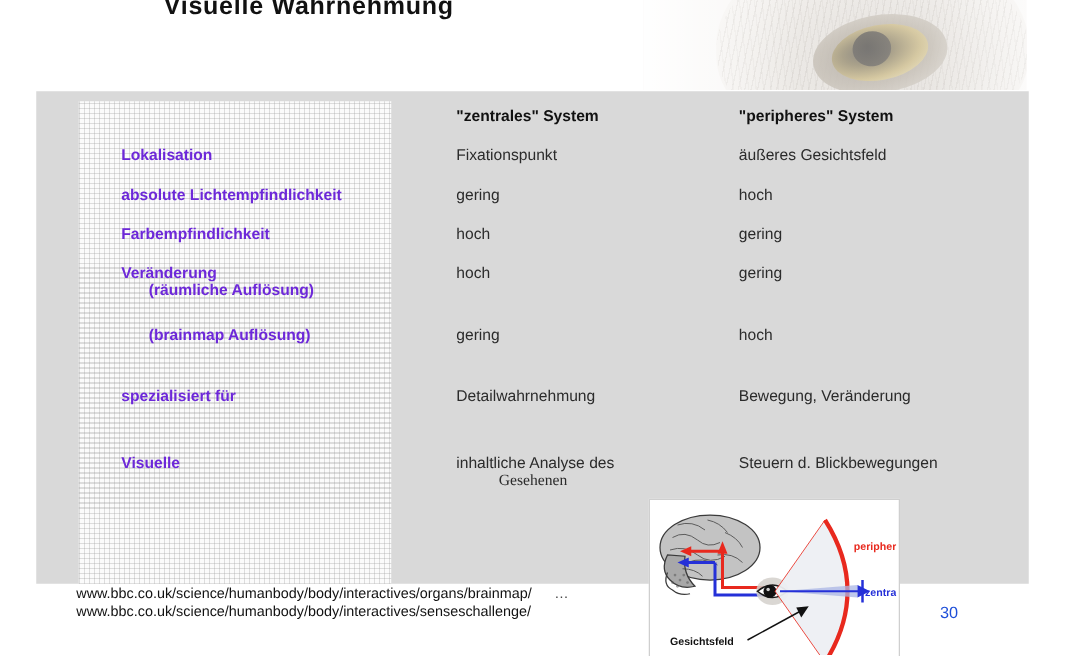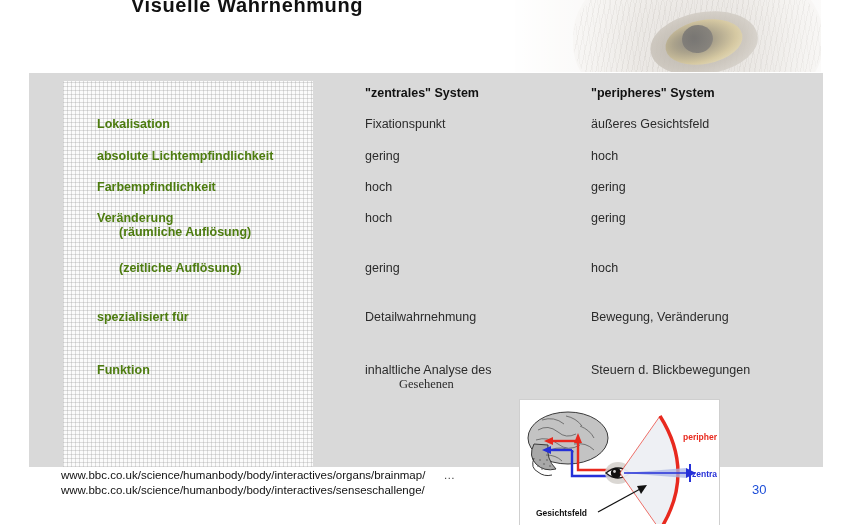--- a/index.html
+++ b/index.html
@@ -86,21 +86,21 @@
     width:250px; height:386px;
     background-color:#fbfbfb;
     background-image:
       repeating-linear-gradient(0deg, rgba(150,150,150,.30) 0 1px, rgba(0,0,0,0) 1px 4px),
       repeating-linear-gradient(90deg, rgba(150,150,150,.30) 0 1px, rgba(0,0,0,0) 1px 4px);
   }
 
   .row{position:absolute;left:0;right:0;}
   .c-label{
     position:absolute; left:68px;
-    font-size:12.5px; font-weight:bold; color:#4d7c0f;
+    font-size:12.5px; font-weight:bold; color:#6d28d9;
     white-space:nowrap;
   }
   .c-label .sub{display:block;font-weight:bold;padding-left:22px;}
   .c-central{
     position:absolute; left:336px;
     font-size:12.5px; color:#2b2b2b; white-space:nowrap;
   }
   .c-central .sub2{display:block;padding-left:34px;font-family:Liberation Serif, serif;}
   .c-periph{
     position:absolute; left:562px;
@@ -174,34 +174,34 @@
     <div class="c-label">
       <span>Veränderung</span>
       <span class="sub">(räumliche Auflösung)</span>
     </div>
     <div class="c-central">hoch</div>
     <div class="c-periph">gering</div>
   </div>
 
   <div class="row" style="top:188px;">
     <div class="c-label">
-      <span class="sub">(zeitliche Auflösung)</span>
+      <span class="sub">(brainmap Auflösung)</span>
     </div>
     <div class="c-central">gering</div>
     <div class="c-periph">hoch</div>
   </div>
 
   <div class="row" style="top:237px;">
     <div class="c-label">spezialisiert für</div>
     <div class="c-central">Detailwahrnehmung</div>
     <div class="c-periph">Bewegung, Veränderung</div>
   </div>
 
   <div class="row" style="top:290px;">
-    <div class="c-label">Funktion</div>
+    <div class="c-label">Visuelle</div>
     <div class="c-central">
       <span>inhaltliche Analyse des</span>
       <span class="sub2">Gesehenen</span>
     </div>
     <div class="c-periph">Steuern d. Blickbewegungen</div>
   </div>
 </div>
 
 <div id="footer-block">
   <div class="footer-url">

